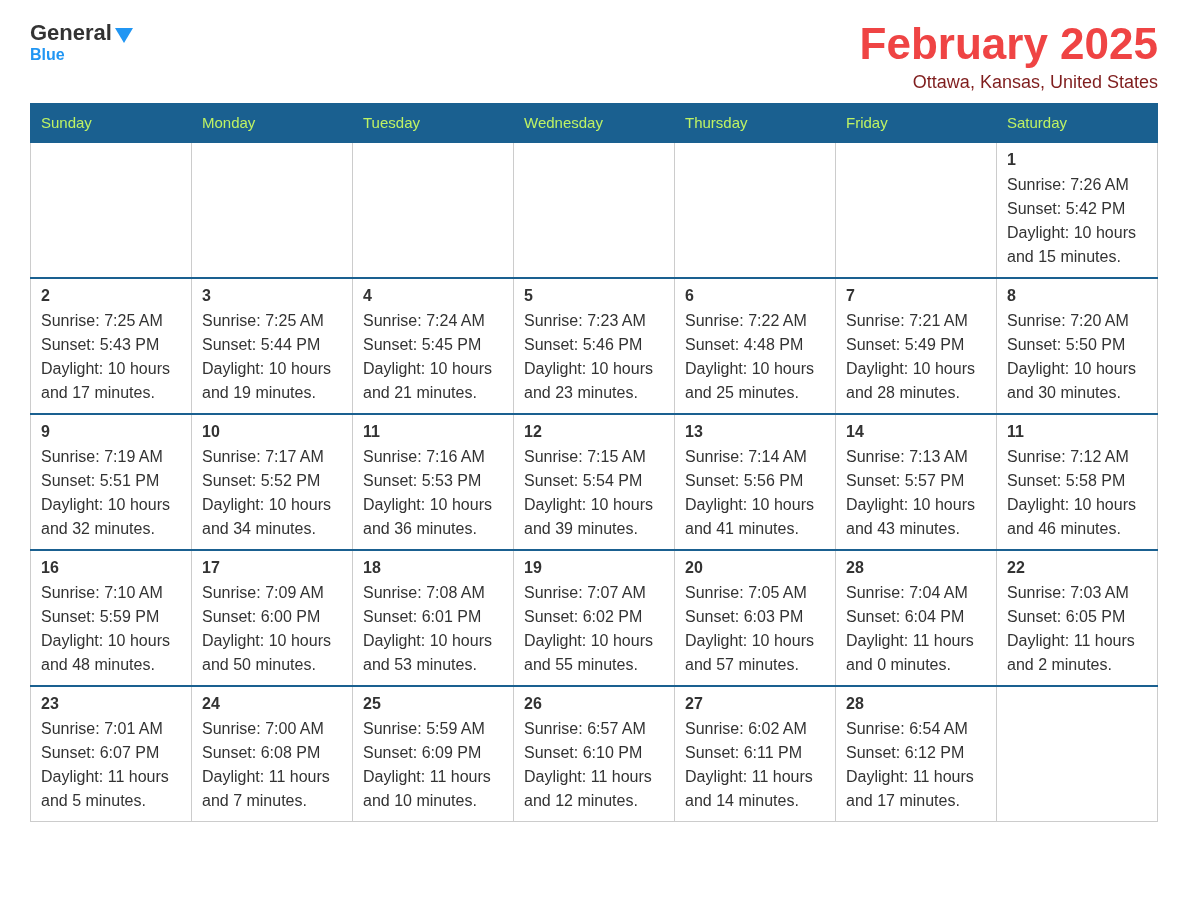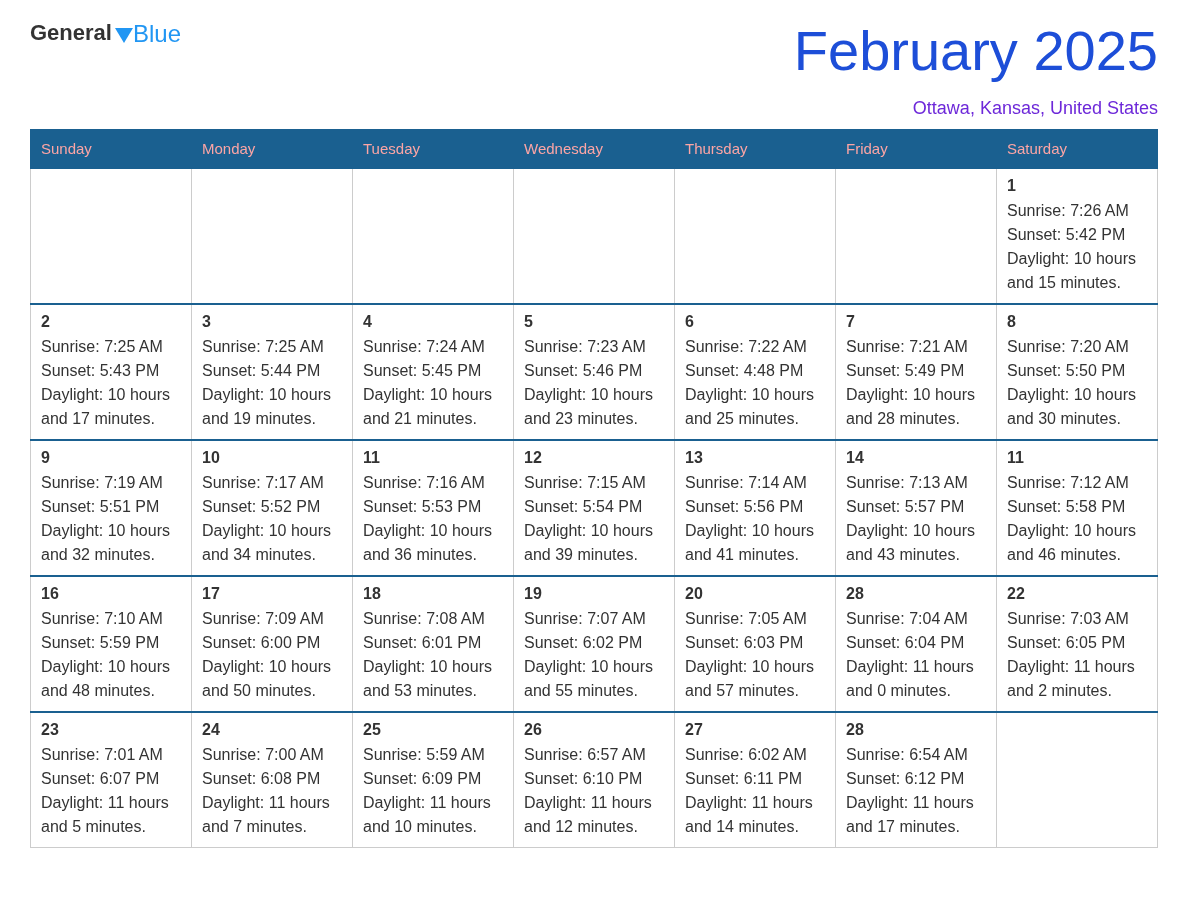--- a/index.html
+++ b/index.html
@@ -10,57 +10,57 @@
       padding: 20px 30px;
     }
     .header {
       display: flex;
       justify-content: space-between;
       align-items: flex-start;
       margin-bottom: 10px;
     }
     .logo {
       display: flex;
-      flex-direction: row;
+      flex-direction: column;
       align-items: flex-start;
     }
     .logo-general {
       font-size: 22px;
       font-weight: bold;
       color: #333;
     }
     .logo-blue {
-      font-size: 24px;
-      font-weight: normal;
+      font-size: 16px;
+      font-weight: bold;
       color: #2196F3;
       display: flex;
       align-items: center;
     }
     .title-block {
       text-align: right;
     }
     .month-title {
-      font-size: 56px;
-      font-weight: normal;
-      color: #1d4ed8;
+      font-size: 44px;
+      font-weight: bold;
+      color: #ef4444;
       line-height: 1.1;
     }
     .location {
       font-size: 18px;
-      color: #6d28d9;
-      margin-top: 16px;
+      color: #7f1d1d;
+      margin-top: 4px;
     }
     .calendar {
       width: 100%;
       border-collapse: collapse;
       margin-top: 10px;
     }
     .calendar th {
       background-color: #1a6090;
-      color: #fca5a5;
+      color: #bef264;
       text-align: left;
       padding: 10px 10px;
       font-size: 15px;
       font-weight: normal;
       border: 1px solid #1a6090;
     }
     .calendar td {
       vertical-align: top;
       padding: 8px 10px;
       border: 1px solid #ccc;

